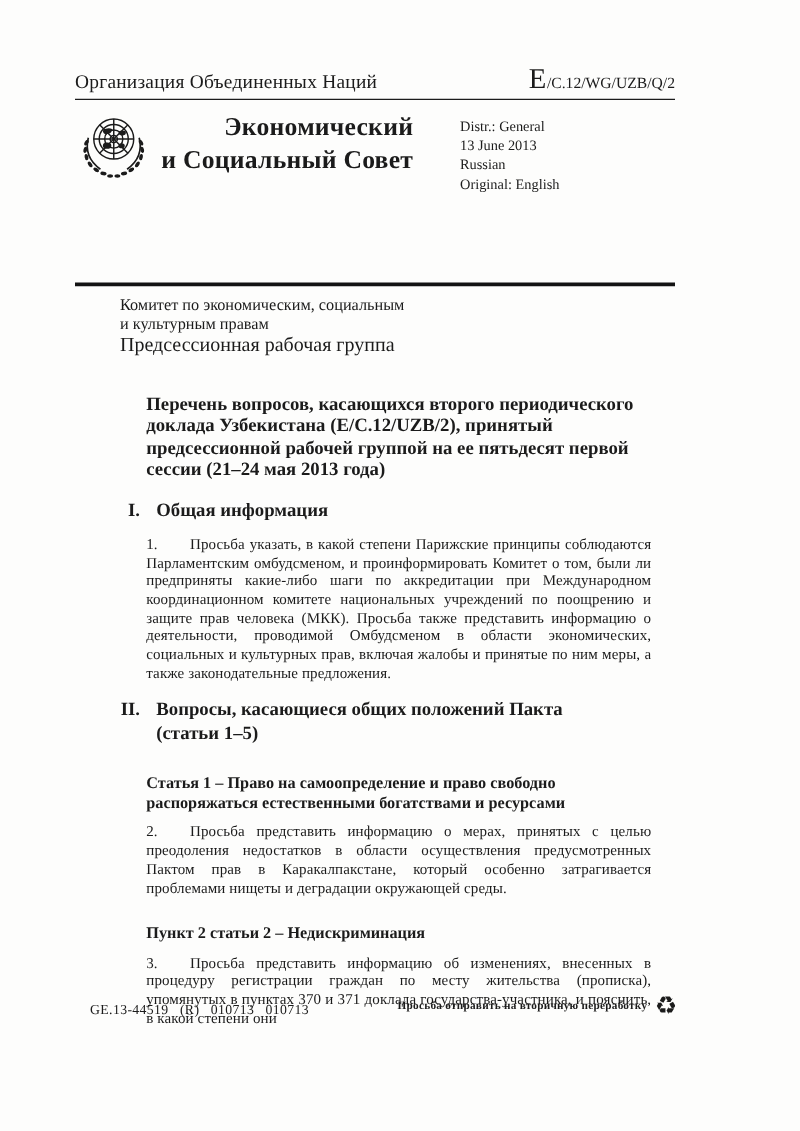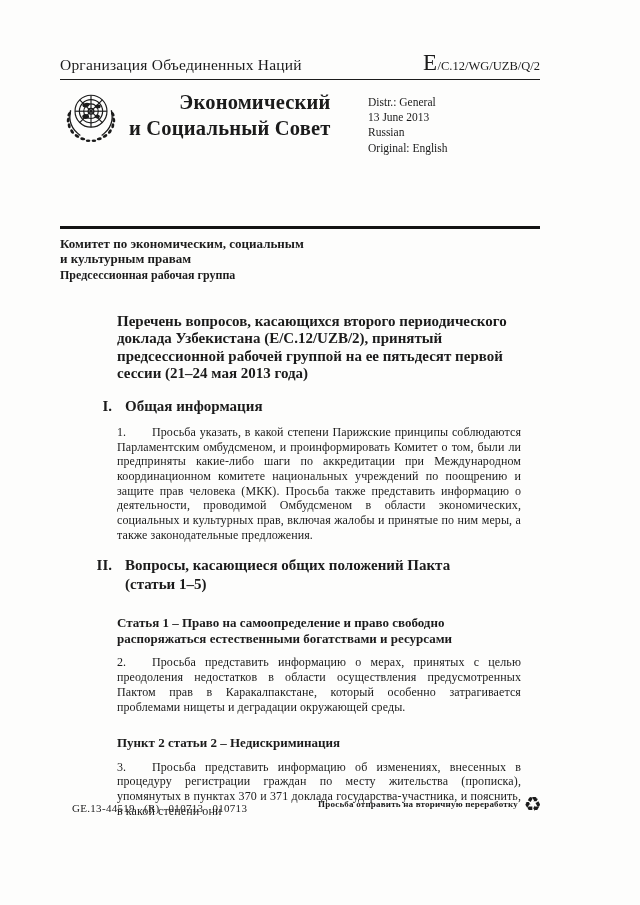--- a/index.html
+++ b/index.html
@@ -50,23 +50,23 @@
   .distr-block {
     margin-left: auto;
     width: 172px;
     padding-top: 10px;
     font-size: 11.5px;
     line-height: 15.2px;
   }
 
   
   .thick-rule { margin-top: 70px; border-top: 3.5px solid #131313; }
-  .committee { margin-top: 7px; font-weight: bold; }
+  .committee { margin-top: 7px; font-weight: normal; margin-left: 36px; }
   .committee-name { font-size: 13px; line-height: 15px; }
-  .working-group { font-size: 12px; margin-top: 2px; }
+  .working-group { font-size: 16px; margin-top: 2px; }
 
   
   .doc-title {
     margin: 30px 0 0 57px;
     width: 408px;
     font-size: 15px;
     font-weight: bold;
     line-height: 17.5px;
   }
   .section-heading {

